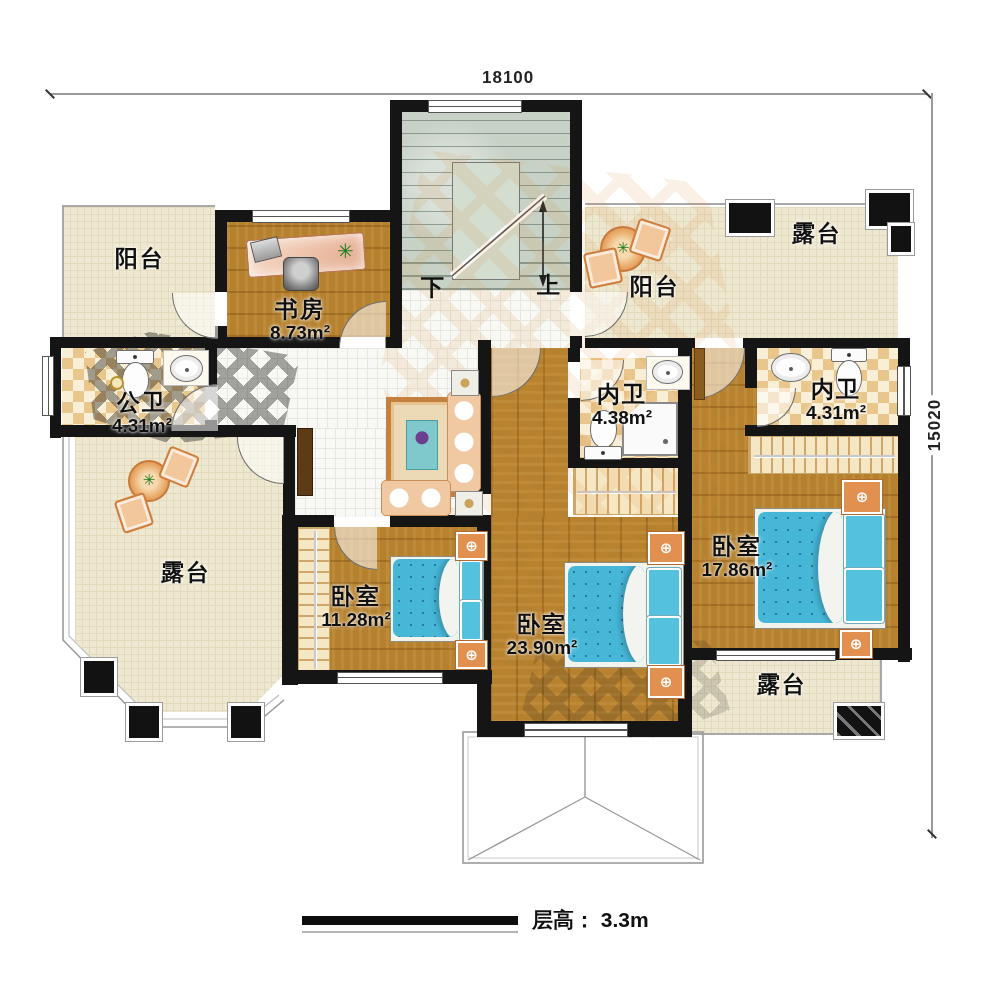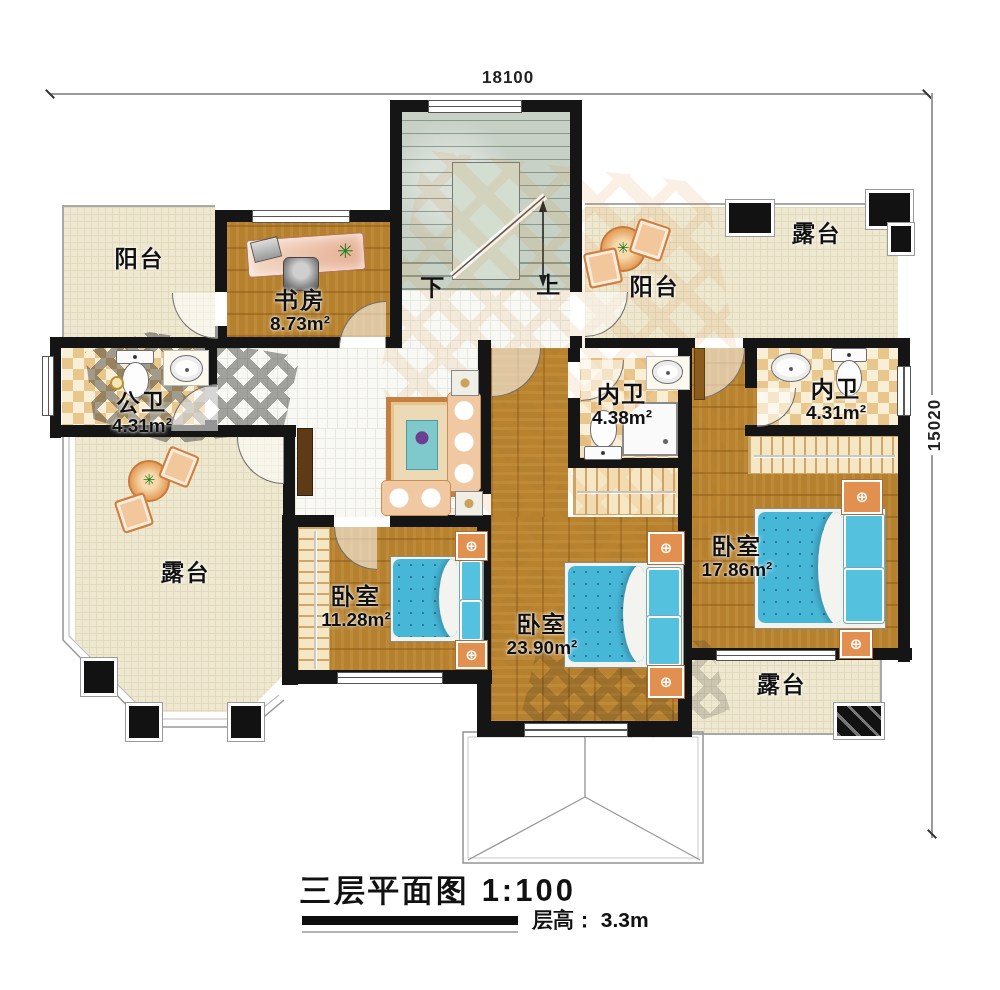--- a/index.html
+++ b/index.html
@@ -288,21 +288,21 @@
   <div class="bedframe" style="left:754px;top:508px;width:130px;height:119px;"></div>
   <div class="mattress" style="left:758px;top:512px;width:84px;height:111px;"></div>
   <div class="cush" style="left:844px;top:514px;width:36px;height:52px;"></div>
   <div class="cush" style="left:844px;top:568px;width:36px;height:51px;"></div>
   <div class="ns" style="left:842px;top:480px;width:36px;height:30px;">⊕</div>
   <div class="ns" style="left:840px;top:630px;width:28px;height:24px;">⊕</div>
 
   <div class="rlabel" style="left:90px;top:246px;width:100px;">
     <div class="rname">阳台</div>
     </div>
-  <div class="rlabel" style="left:250px;top:288px;width:100px;">
+  <div class="rlabel" style="left:250px;top:297px;width:100px;">
     <div class="rname">书房</div>
       <div class="rarea">8.73m²</div>
     </div>
   <div class="stairword" style="left:421px;top:272px;">下</div>
   <div class="stairword" style="left:537px;top:270px;">上</div>
   <div class="rlabel" style="left:605px;top:274px;width:100px;">
     <div class="rname">阳台</div>
     </div>
   <div class="rlabel" style="left:767px;top:221px;width:100px;">
     <div class="rname">露台</div>
@@ -339,22 +339,19 @@
     </div>
 
   <div class="dimline-h" style="left:50px;top:93px;width:877px;"></div>
   <div class="dimtick" style="left:44px;top:93px;"></div>
   <div class="dimtick" style="left:921px;top:93px;"></div>
   <div class="dimlabel" style="left:478px;top:68px;">18100</div>
   <div class="dimline-v" style="left:931px;top:93px;height:745px;"></div>
   <div class="dimtick" style="left:926px;top:833px;"></div>
   <div class="dimlabel" style="left:905px;top:415px;transform:rotate(-90deg);transform-origin:center;">15020</div>
 
-  <div class="tb-main" style="left:300px;top:870px;">
-    <span>三层平面图</span> <span>1:100</span>
-  </div>
   <div class="tb-bar" style="left:302px;top:916px;width:216px;height:9px;"></div>
   <div class="tb-bar2" style="left:302px;top:931px;width:216px;height:2px;"></div>
   <div class="tb-line" style="left:532px;top:906px;">
     <span>层高：</span> <span>3.3m</span>
   </div>
 
 </div>
 
 </body></html>

